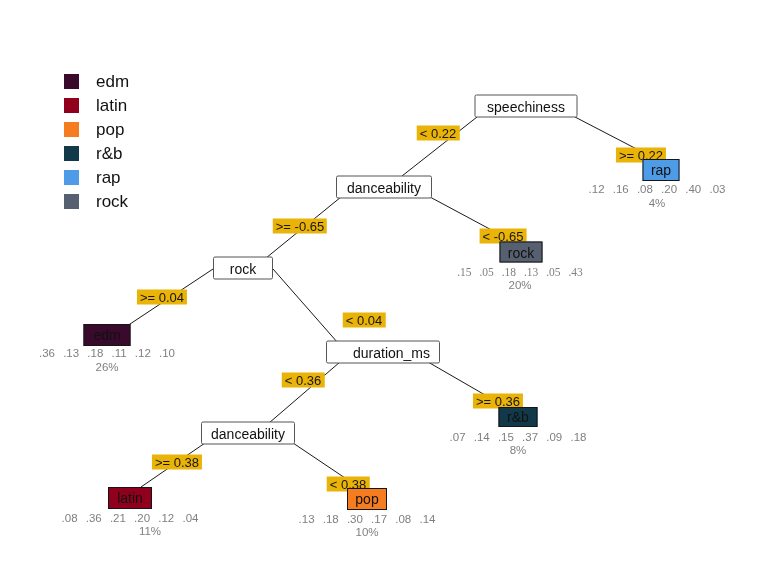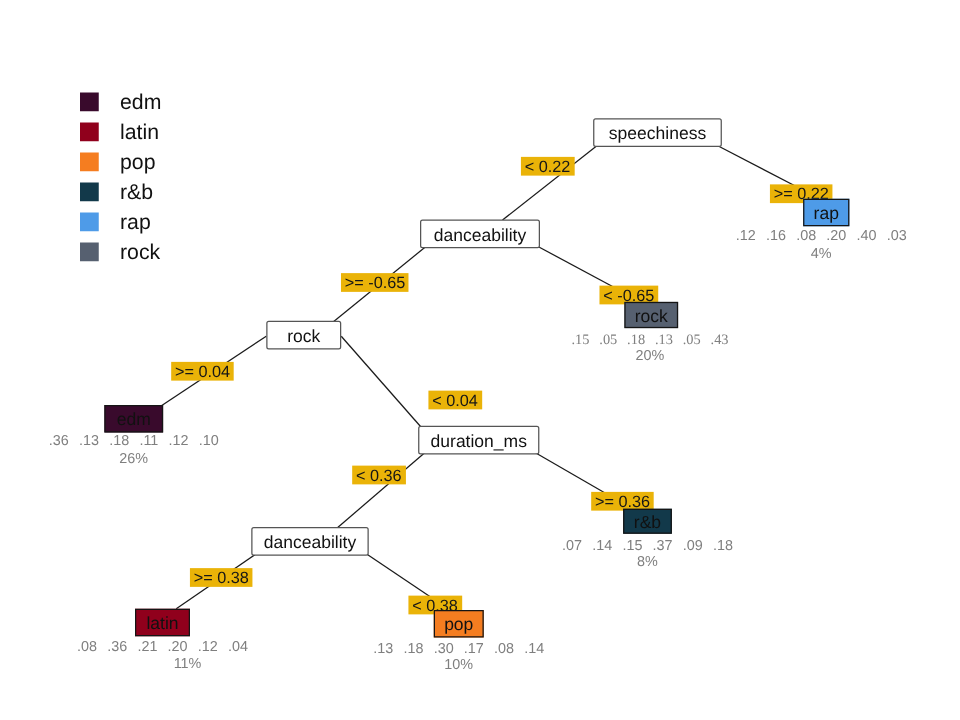--- a/index.html
+++ b/index.html
@@ -81,21 +81,21 @@
   <div class="edge-label" style="left:162px;top:297px;">&gt;= 0.04</div>
   <div class="edge-label" style="left:364px;top:320px;">&lt; 0.04</div>
   <div class="edge-label" style="left:303px;top:380px;">&lt; 0.36</div>
   <div class="edge-label" style="left:498px;top:401px;">&gt;= 0.36</div>
   <div class="edge-label" style="left:177px;top:462px;">&gt;= 0.38</div>
   <div class="edge-label" style="left:348px;top:484px;">&lt; 0.38</div>
 
   <div class="node" style="left:526px;top:106px;width:101px;">speechiness</div>
   <div class="node" style="left:384px;top:187px;width:94px;">danceability</div>
   <div class="node" style="left:243px;top:268px;width:58px;">rock</div>
-  <div class="node" style="left:383px;top:352px;width:95px;">duration_ms</div>
+  <div class="node" style="left:383px;top:352px;width:95px;padding-left:17px;">duration_ms</div>
   <div class="node" style="left:248px;top:433px;width:92px;">danceability</div>
 
   <div class="leaf" style="left: 107px; top: 335px; width: 45px; background-color: rgb(57, 10, 44);">edm</div>
   <div class="vals" style="left:107px;top:353px;">.36 .13 .18 .11 .12 .10</div>
   <div class="pct" style="left:107px;top:367px;">26%</div>
 
   <div class="leaf" style="left: 130px; top: 498px; width: 42px; background-color: rgb(144, 0, 28);">latin</div>
   <div class="vals" style="left:130px;top:518px;">.08 .36 .21 .20 .12 .04</div>
   <div class="pct" style="left:130px;top:531px;margin-left:20px;">11%</div>
 

